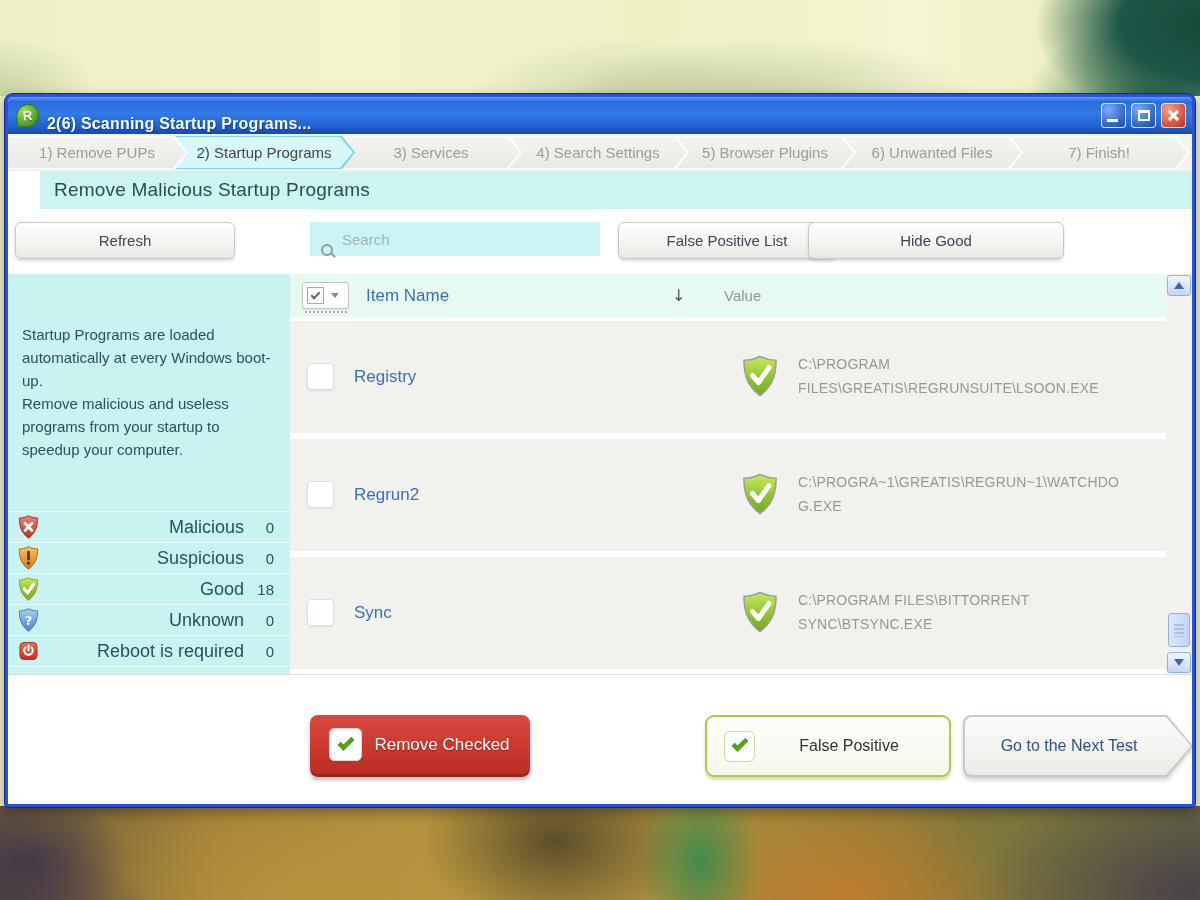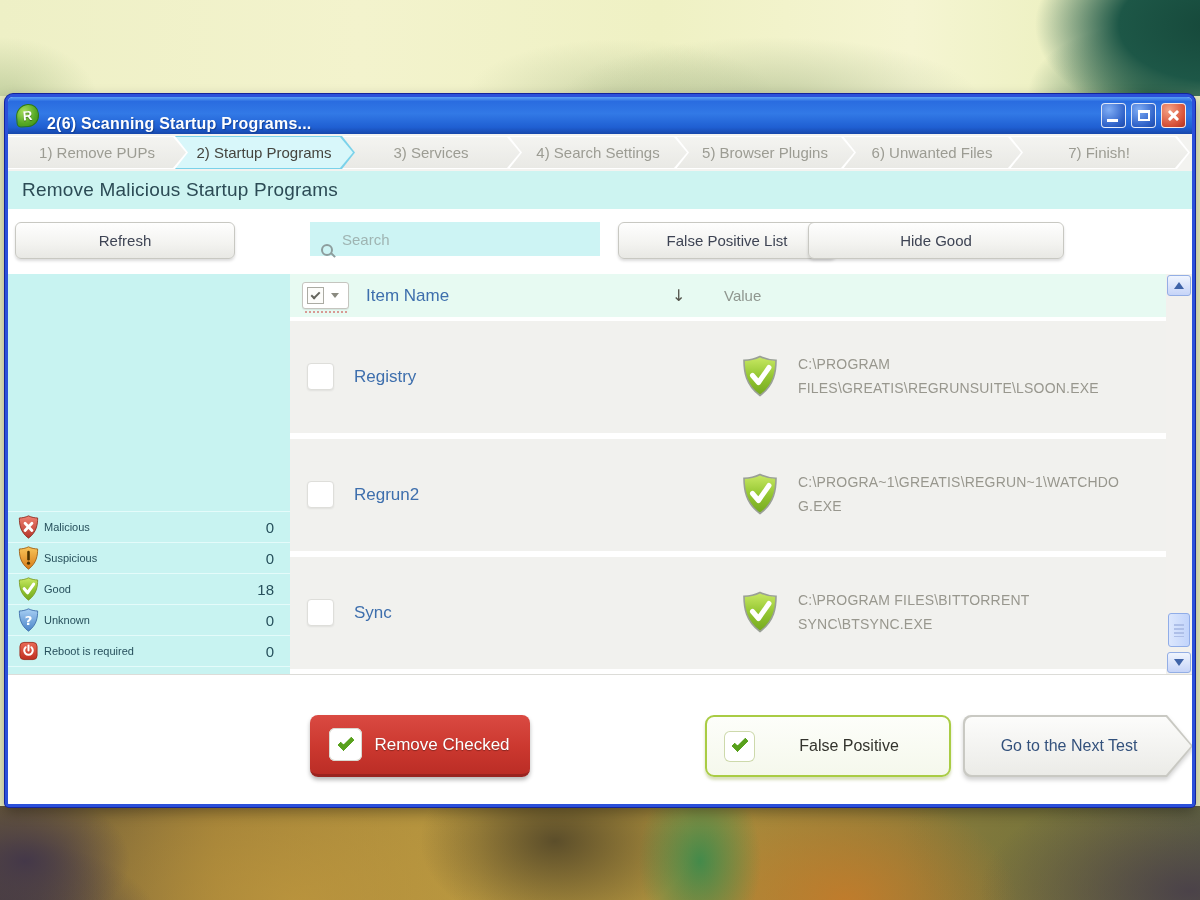--- a/index.html
+++ b/index.html
@@ -64,21 +64,21 @@
   .tab-fill { position:absolute; top:1px; bottom:1px; left:0; right:2px;
     clip-path:polygon(0 0, calc(100% - 13px) 0, 100% 50%, calc(100% - 13px) 100%, 0 100%);
     background:linear-gradient(180deg,#f4f4f1,#e9e9e5);
     display:flex; align-items:center; justify-content:center;
     font-size:15px; color:#9c9c93; }
   .tab.active { background:#7bd2ea; }
   .tab.active .tab-fill { background:#d8f7fa; color:#45453f; }
 
   
   .page-header { height:38px; background:#cdf4f1; display:flex; align-items:center;
-    padding-left:14px; font-size:19px; color:#2c4b55; letter-spacing:.2px; }
+    padding-left:14px; font-size:19px; color:#2c4b55; letter-spacing:.2px;margin-left:32px; }
 
   
   .toolbar { position:relative; height:65px; background:#fff; }
   .btn-soft { position:absolute; top:13px; height:37px; border:1px solid #c8c8c2; border-radius:6px;
     background:linear-gradient(180deg,#fefefe 0%,#f4f4f1 55%,#e8e8e4 100%);
     box-shadow:0 2px 3px rgba(0,0,0,.14); color:#3e4454; font-size:15px;
     font-family:"Liberation Sans","DejaVu Sans",sans-serif; cursor:pointer; }
   .btn-refresh { left:7px; width:220px; }
   .btn-fpl { left:610px; width:218px; }
   .btn-hidegood { left:800px; width:256px; }
@@ -96,21 +96,21 @@
   .content { position:relative; height:400px; background:#fff; }
 
   
   .sidebar { position:absolute; left:0; top:0; bottom:0; width:282px; background:#c8f3f1;
     color:#27505c; }
   .sidebar-desc { padding:50px 16px 0 14px; font-size:15px; line-height:1.53; }
   .stats { position:absolute; left:0; right:0; bottom:7px; border-bottom:1px solid #e4fbfa; }
   .stat-row { height:31px; display:flex; align-items:center; padding:0 16px 0 10px;
     border-top:1px solid #e4fbfa; }
   .stat-icon { width:26px; flex:none; display:flex; align-items:center; }
-  .stat-label { flex:1; text-align:left; font-size:11px; }
+  .stat-label { flex:1; text-align:right; font-size:18px; }
   .stat-count { width:30px; text-align:right; font-size:15px; }
 
   
   .table-region { position:absolute; left:282px; right:26px; top:0; bottom:0; background:#fff; }
   .thead { position:relative; height:43px; background:#e7faf2; display:flex; align-items:center; }
   .chk-dd { position:relative; margin-left:12px; width:47px; height:27px; background:#fff;
     border:1px solid #c5c5bf; border-radius:3px; display:flex; align-items:center; cursor:pointer;
     box-shadow:0 1px 1px rgba(0,0,0,.08); }
   .chk-dd::after { content:""; position:absolute; left:2px; bottom:-5px; width:42px;
     border-bottom:2px dotted #d89a94; }
@@ -277,20 +277,24 @@
       <span class="mag-icon"></span>
       <input type="text" placeholder="Search" style="">
     </div>
     <button class="btn-soft btn-fpl">False Positive List</button>
     <button class="btn-soft btn-hidegood">Hide Good</button>
   </div>
 
   <div class="content">
 
     <div class="sidebar">
+      <div class="sidebar-desc">
+        <p>Startup Programs are loaded automatically at every Windows boot-up.</p>
+        <p>Remove malicious and useless programs from your startup to speedup your computer.</p>
+      </div>
       <div class="stats">
         <div class="stat-row">
           <span class="stat-icon">
             <svg width="21" height="24" viewBox="0 0 36 42">
                 <path d="M18 1.5 C23 4 29.5 5.2 34 5.2 C34 16 32.5 30 18 40.5 C3.5 30 2 16 2 5.2 C6.5 5.2 13 4 18 1.5 Z" fill="url(#g-red)" stroke="#8a2a20" stroke-width="1.5"></path>
                 <path d="M12 14.5 L24 27 M24 14.5 L12 27" stroke="#fff" stroke-width="5" stroke-linecap="round"></path>
               </svg>
           </span>
           <span class="stat-label">Malicious</span>
           <span class="stat-count">0</span>

